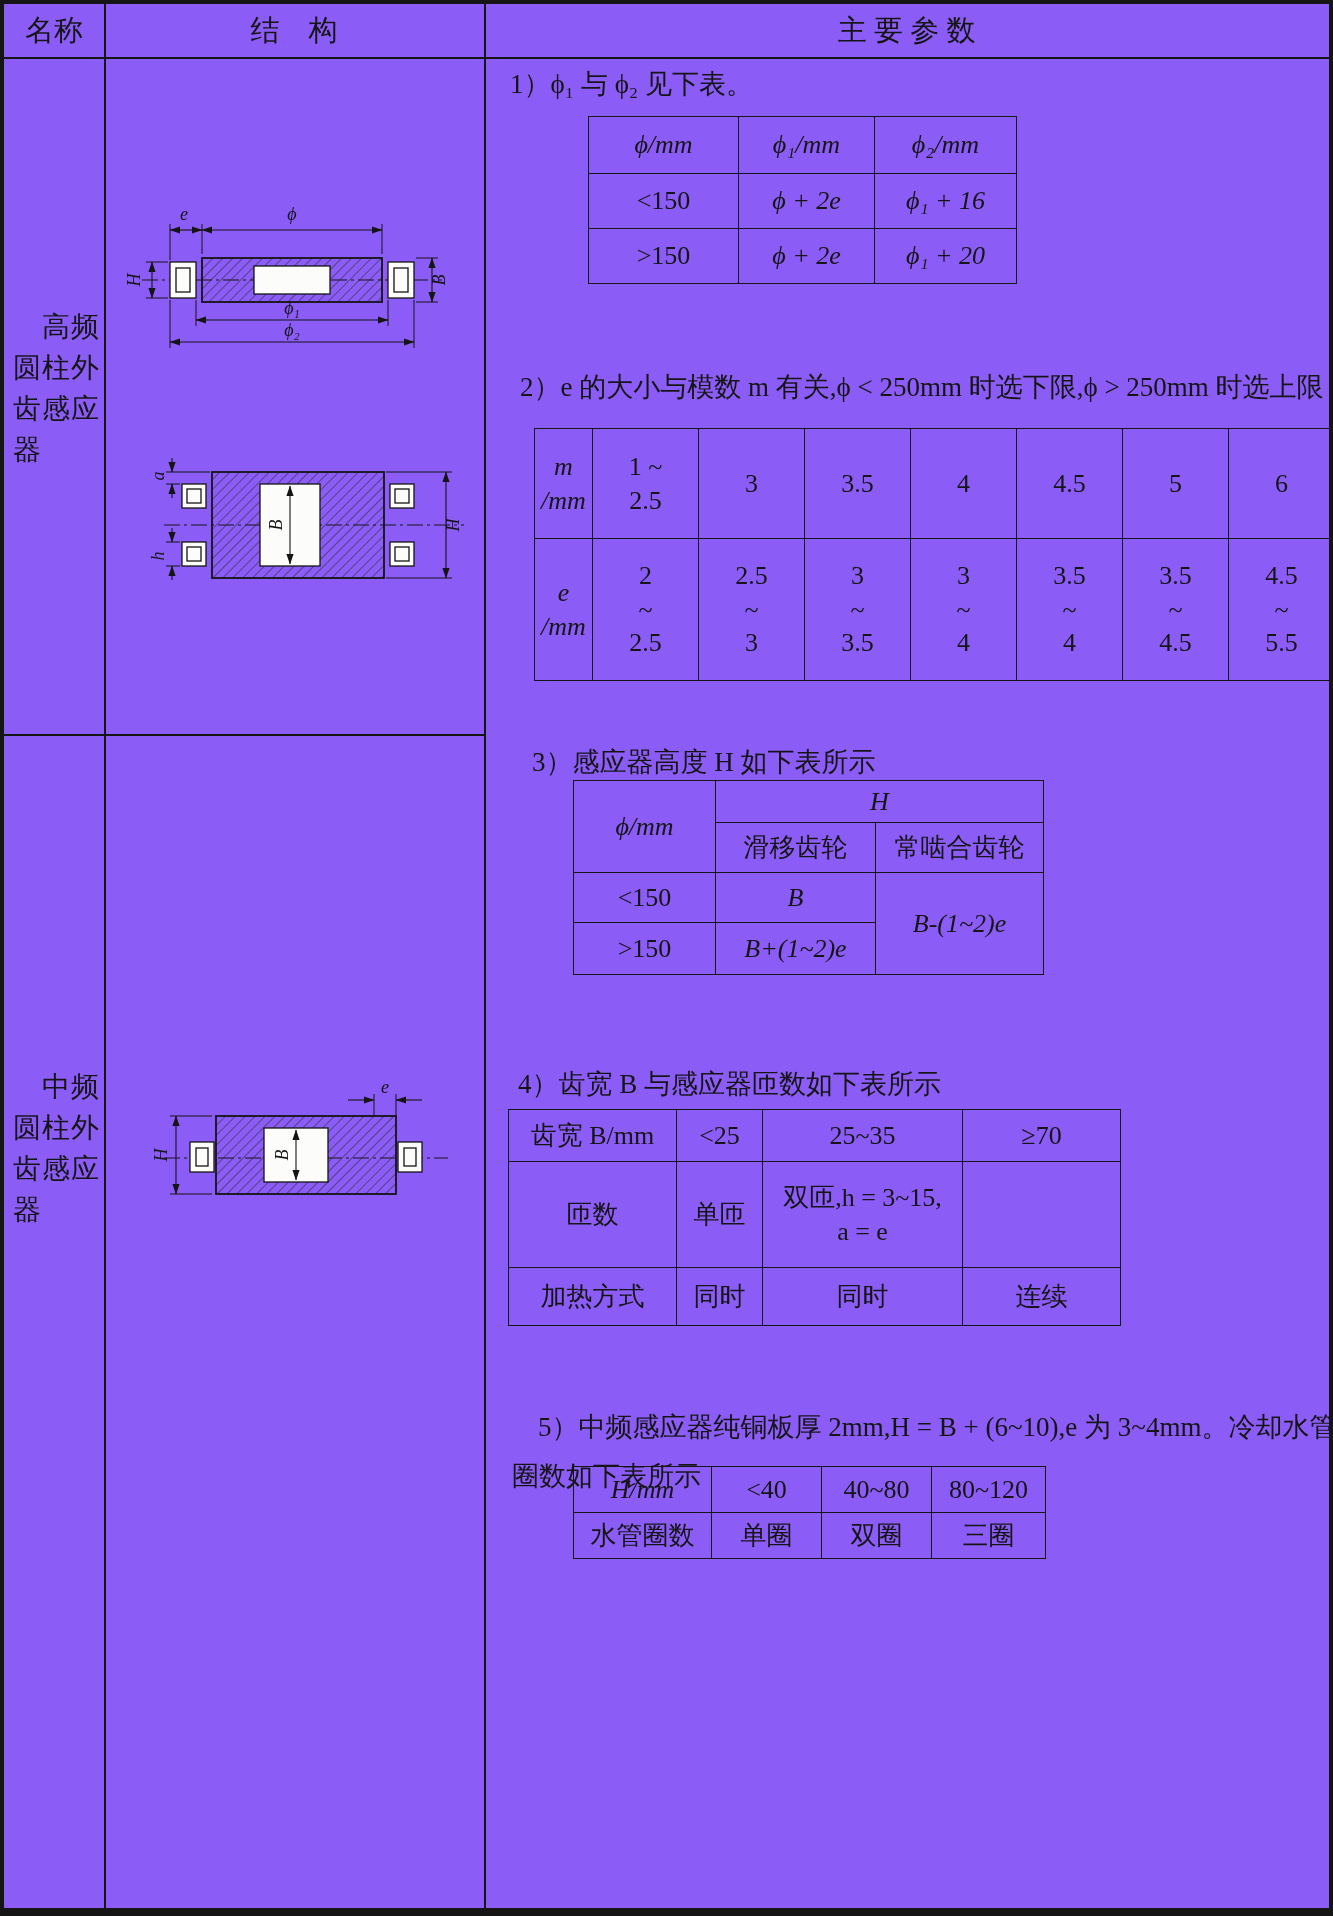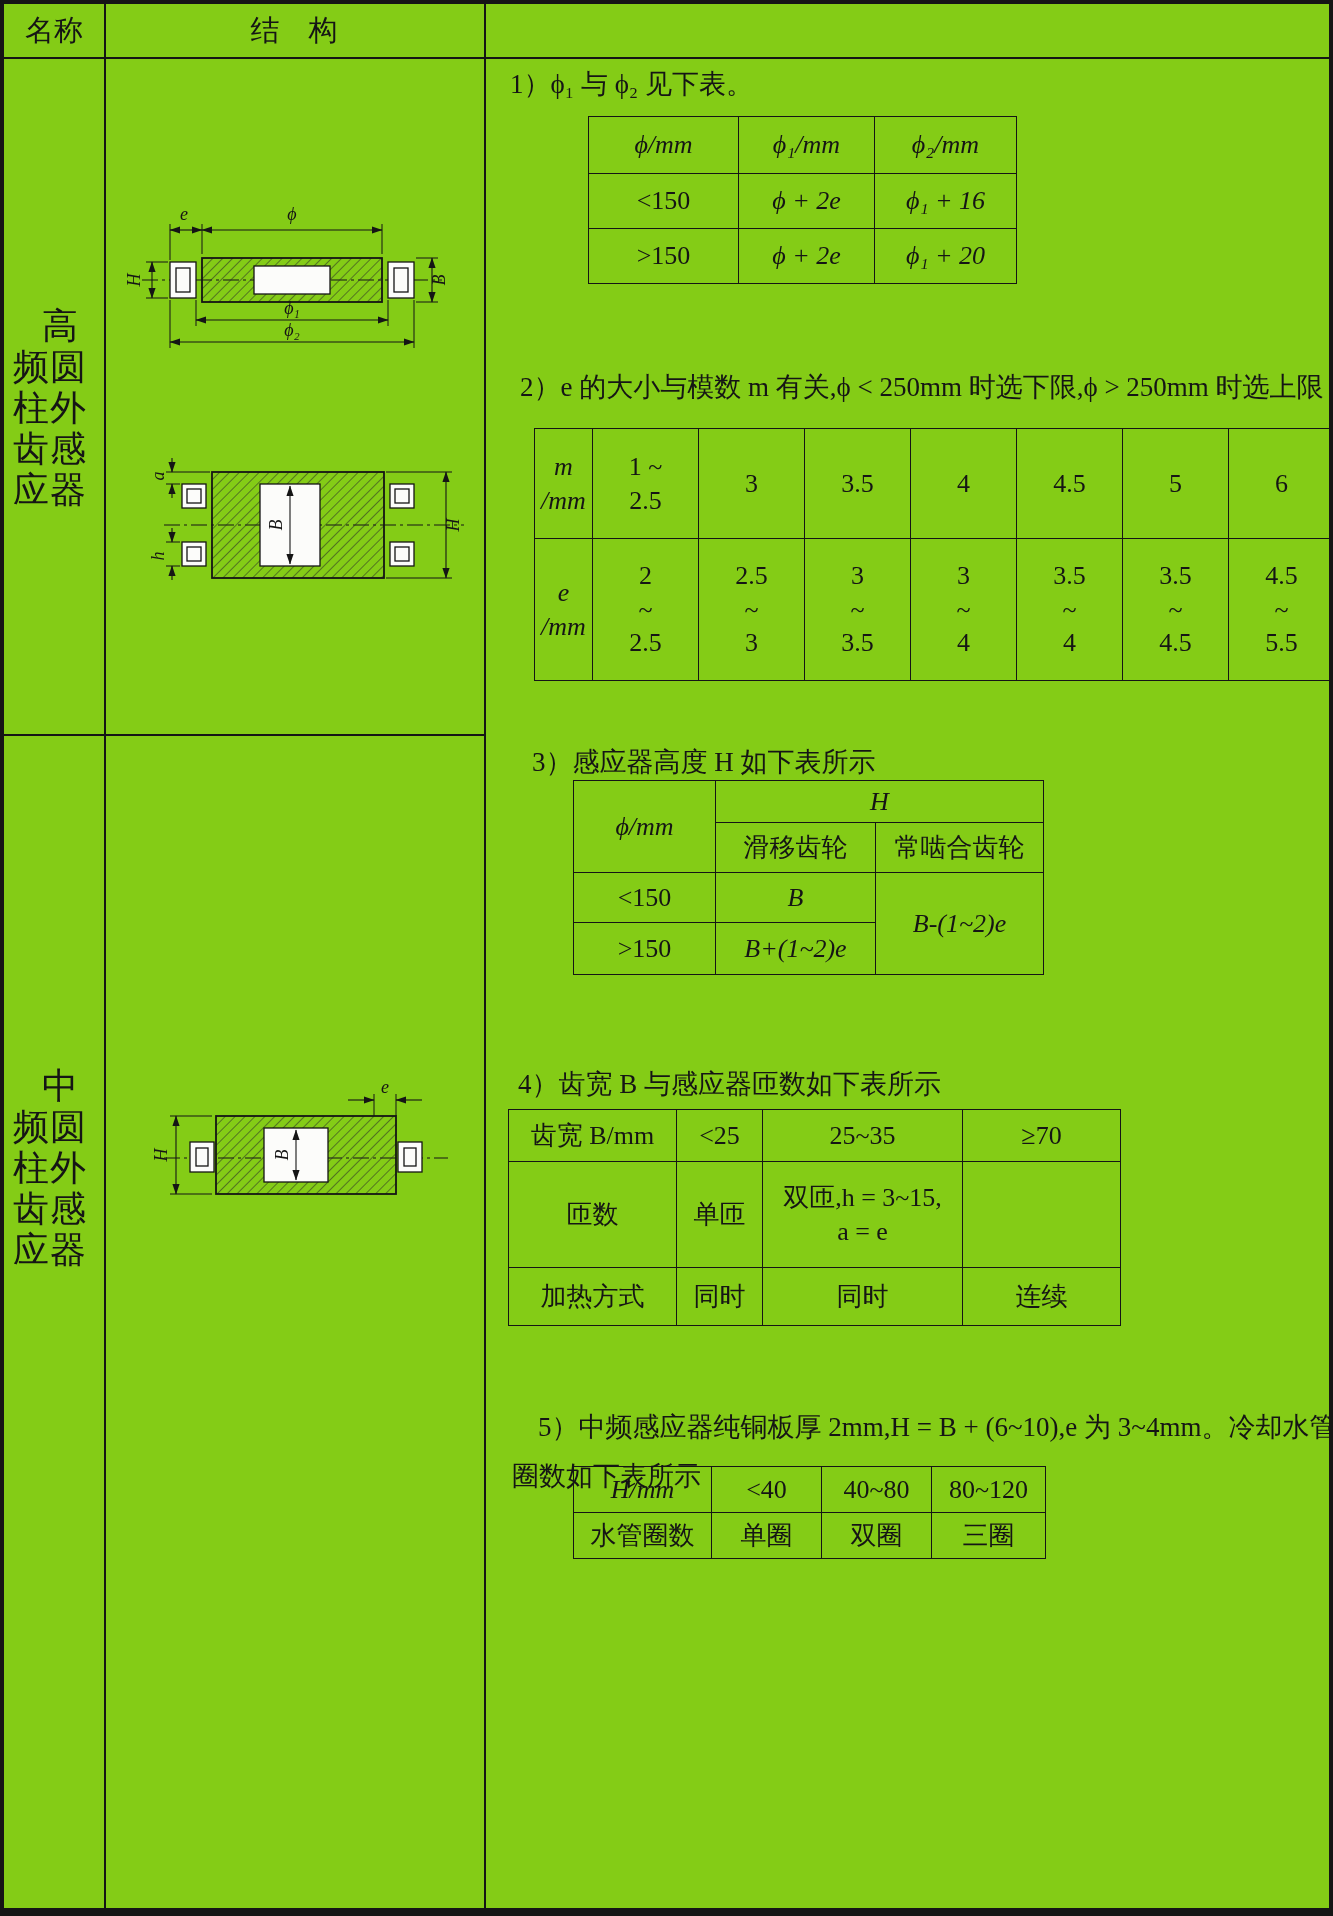--- a/index.html
+++ b/index.html
@@ -1,26 +1,26 @@
 <!DOCTYPE html>
 <html><head>
 <meta charset="utf-8">
 <style>
   html, body { margin:0; padding:0; background:#9a9a9a; }
   .page {
     position:relative; width:1333px; height:1916px; margin:0 auto;
-    background:#84cc16; color:#151515;
+    background:#8b5cf6; color:#151515;
     border:4px solid #151515; border-bottom-width:8px; box-sizing:border-box;
     overflow:hidden;
     font-family:"Liberation Serif","DejaVu Serif",serif;
   }
   .vline { position:absolute; top:0; bottom:0; width:2px; background:#151515; }
   .hline { position:absolute; height:2px; background:#151515; }
   .hdr { position:absolute; top:0; height:53px; display:flex; align-items:center; justify-content:center; font-size:29px; }
-  .name-block { position:absolute; left:9px; width:90px; font-size:36px; line-height:41px; text-indent:29px; letter-spacing:1px; }
+  .name-block { position:absolute; left:9px; width:90px; font-size:28px; line-height:41px; text-indent:29px; letter-spacing:1px; }
   .intro { position:absolute; font-size:27px; white-space:nowrap; }
   .para { position:absolute; font-size:27px; line-height:49px; text-indent:26px; }
   table.t { position:absolute; border-collapse:collapse; table-layout:fixed;margin-left:20px; }
   table.t td { border:1.6px solid #151515; text-align:center; vertical-align:middle; font-size:26px; padding:2px 6px; overflow:hidden; }
   .it { font-style:italic; }
   .preline { white-space:pre-line; line-height:1.3; }
   svg.draw { position:absolute; overflow:visible; }
   svg.draw text { font-family:"Liberation Serif","DejaVu Serif",serif; font-style:italic; font-size:18px; fill:#151515; text-anchor:middle; }
   .oline { stroke:#151515; stroke-width:1.8; }
   .tline { stroke:#151515; stroke-width:1.3; }
@@ -33,20 +33,21 @@
 
 <div class="page">
 
   <div class="vline" style="left:100px"></div>
   <div class="vline" style="left:480px"></div>
   <div class="hline" style="top:53px; left:0; width:1325px"></div>
   <div class="hline" style="top:730px; left:0; width:482px"></div>
 
   <div class="hdr" style="left:0; width:100px">名称</div>
   <div class="hdr" style="left:100px; width:380px">结　构</div>
+  <div class="hdr" style="left:480px; width:845px">主 要 参 数</div>
 
   <div class="name-block" style="top:302px">高频圆柱外齿感应器</div>
   <div class="name-block" style="top:1062px">中频圆柱外齿感应器</div>
 
   <svg class="draw" style="left:128px; top:186px" width="320" height="178" viewBox="0 0 320 178">
     <defs>
       <pattern id="hp1" width="7" height="7" patternUnits="userSpaceOnUse" patternTransform="rotate(45)">
         <line x1="0" y1="0" x2="0" y2="7" stroke="#2a2a2a" stroke-width="1.1"></line>
       </pattern>
       <marker id="ar1" viewBox="0 0 10 10" refX="9.5" refY="5" markerWidth="10" markerHeight="10" orient="auto-start-reverse">

